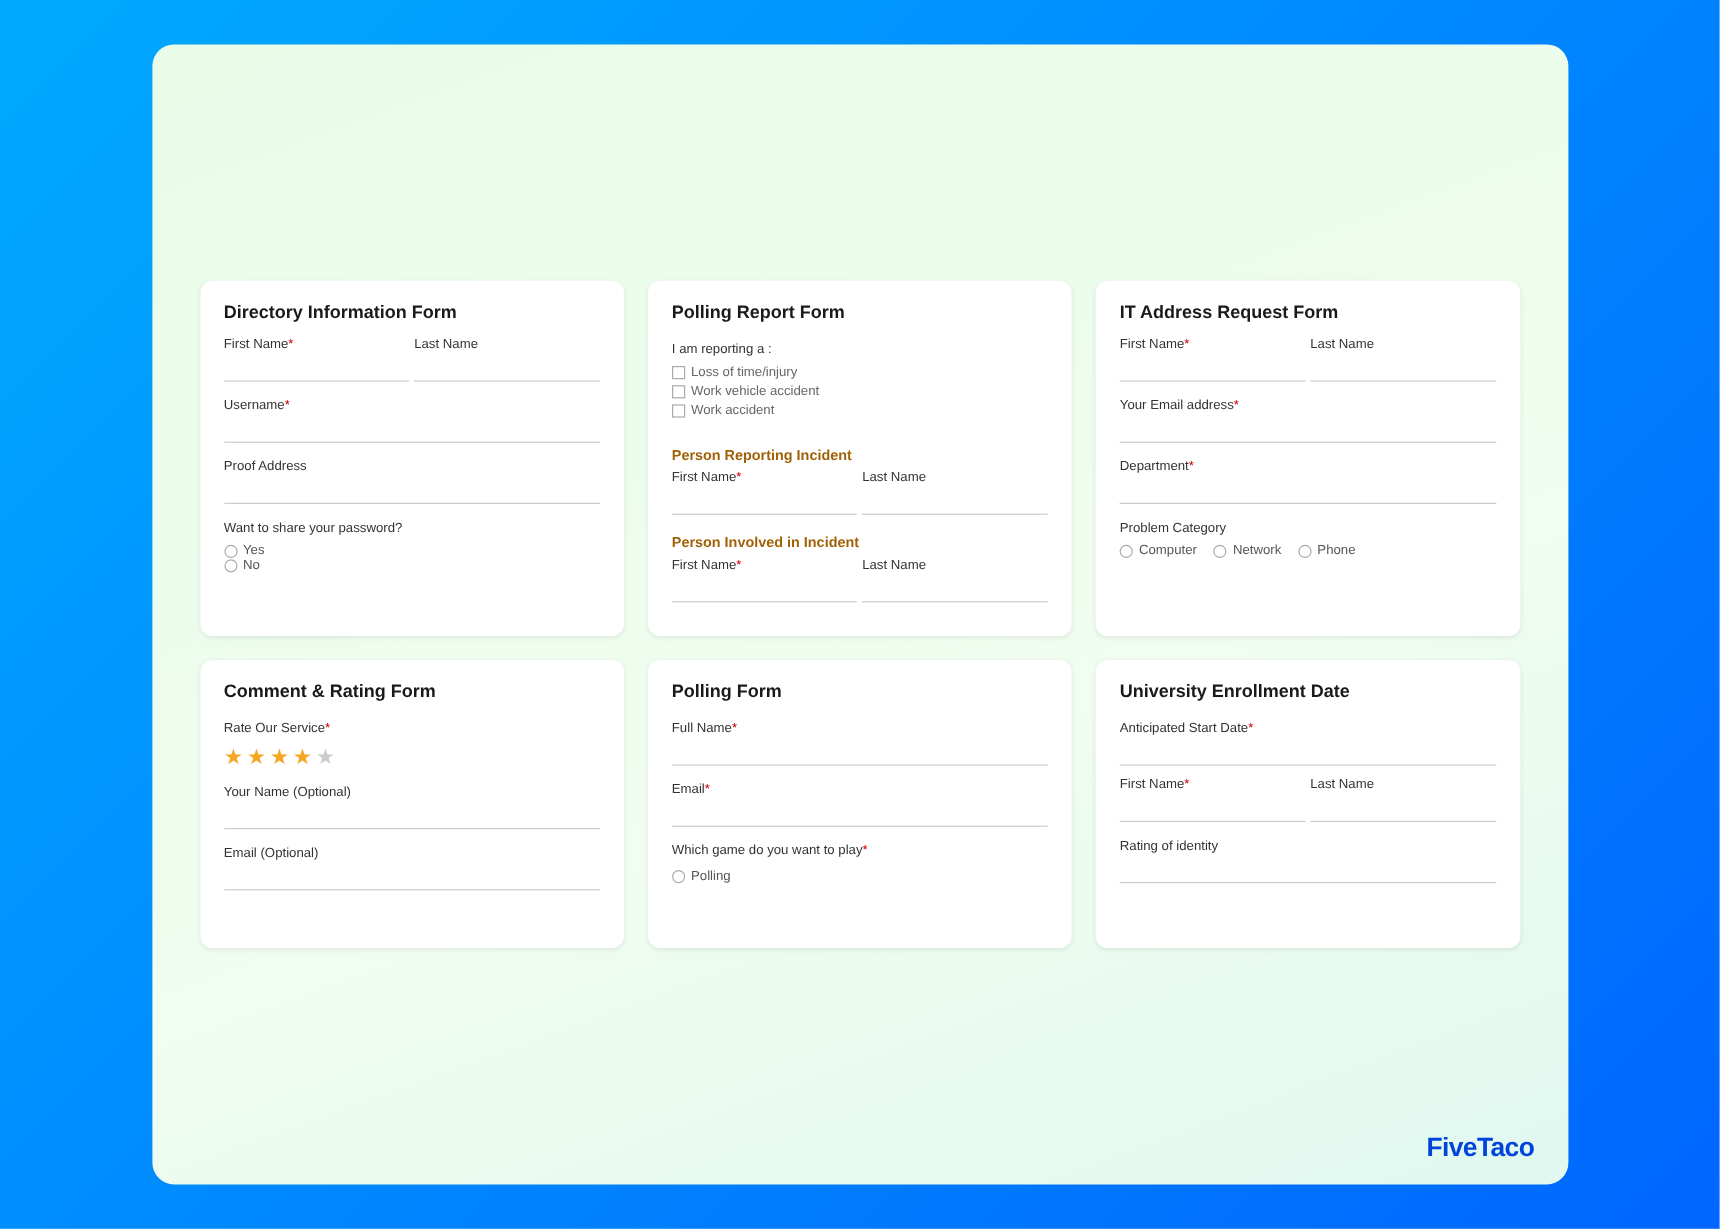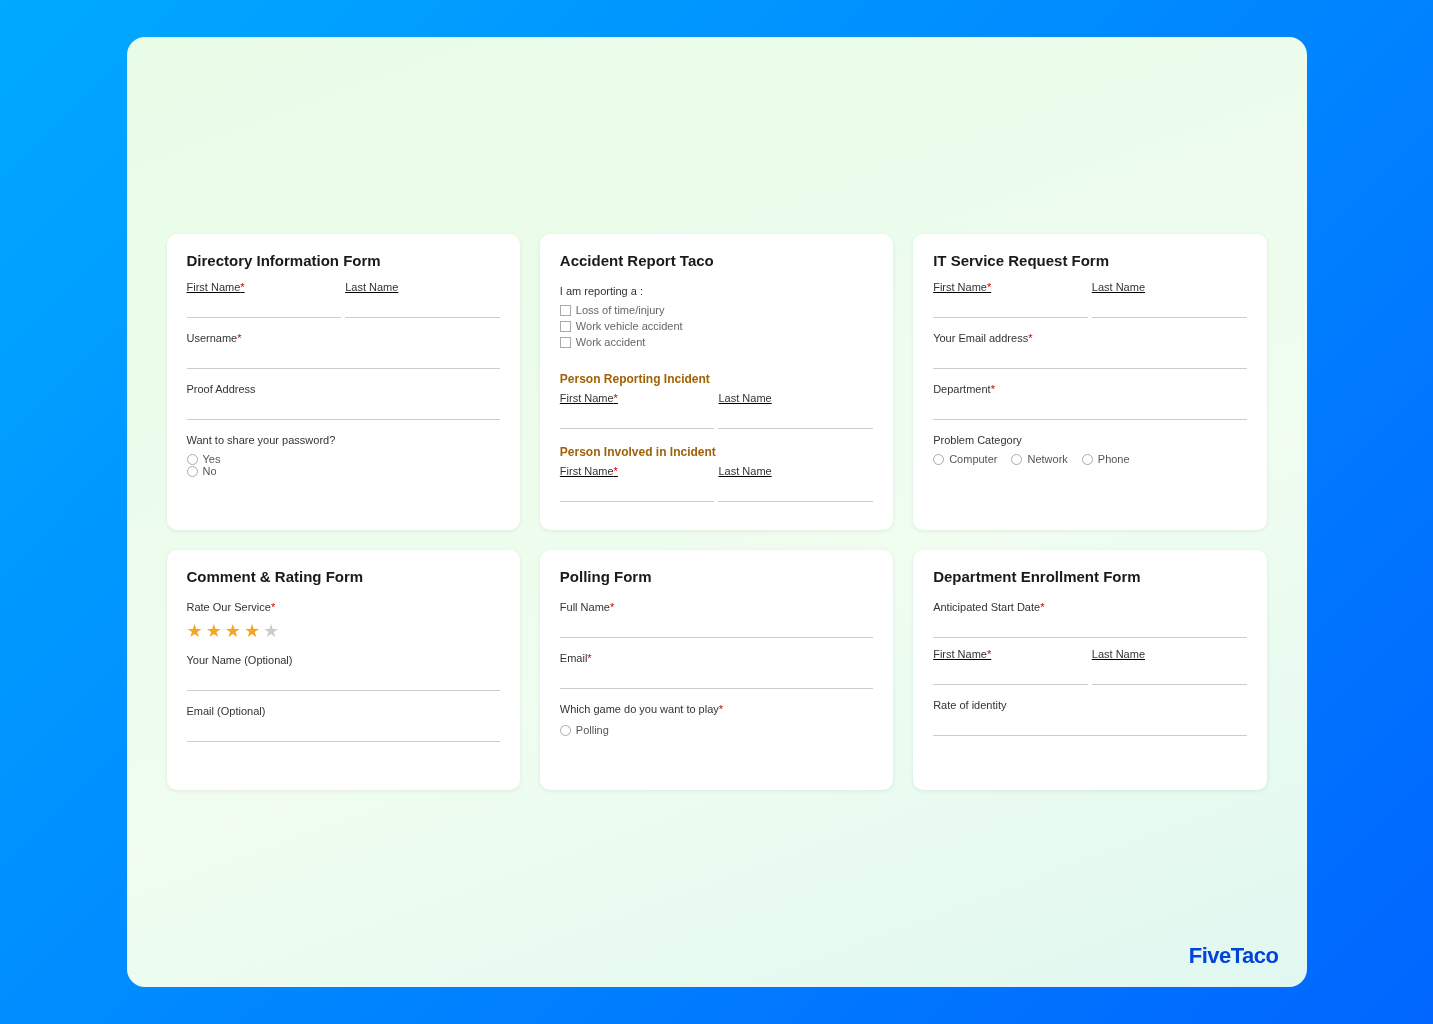--- a/index.html
+++ b/index.html
@@ -63,21 +63,20 @@
       outline: none;
       font-size: 11px;
       color: #555;
       margin-bottom: 10px;
       display: block;
     }
     .two-col {
       display: grid;
       grid-template-columns: 1fr 1fr;
       gap: 4px;
-      text-decoration: underline;
     }
     .field-group {
       display: flex;
       flex-direction: column;
     }
     .radio-group {
       display: flex;
       flex-direction: column;
       gap: 0;
       margin-top: 4px;
@@ -187,21 +186,21 @@
           <span>Yes</span>
         </div>
         <div class="radio-item">
           <span class="radio-circle"></span>
           <span>No</span>
         </div>
       </div>
     </div>
 
     <div class="form-card">
-      <div class="form-title">Accident Report Taco</div>
+      <div class="form-title">Polling Report Form</div>
       <span class="field-label">I am reporting a :</span>
       <div class="checkbox-group">
         <div class="checkbox-item">
           <span class="checkbox-box"></span>
           <span>Loss of time/injury</span>
         </div>
         <div class="checkbox-item">
           <span class="checkbox-box"></span>
           <span>Work vehicle accident</span>
         </div>
@@ -228,21 +227,21 @@
           <input class="input-field" type="text" style="">
         </div>
         <div class="field-group">
           <span class="field-label">Last Name</span>
           <input class="input-field" type="text" style="">
         </div>
       </div>
     </div>
 
     <div class="form-card">
-      <div class="form-title">IT Service Request Form</div>
+      <div class="form-title">IT Address Request Form</div>
       <div class="two-col">
         <div class="field-group">
           <span class="field-label">First Name<span class="required">*</span></span>
           <input class="input-field" type="text" style="">
         </div>
         <div class="field-group">
           <span class="field-label">Last Name</span>
           <input class="input-field" type="text" style="">
         </div>
       </div>
@@ -292,34 +291,34 @@
       <span class="field-label">Which game do you want to play<span class="required">*</span></span>
       <div class="radio-group" style="margin-top:6px;">
         <div class="radio-item">
           <span class="radio-circle"></span>
           <span>Polling</span>
         </div>
       </div>
     </div>
 
     <div class="form-card">
-      <div class="form-title">Department Enrollment Form</div>
+      <div class="form-title">University Enrollment Date</div>
       <span class="field-label">Anticipated Start Date<span class="required">*</span></span>
       <input class="input-field" type="text" style="">
       <div class="two-col" style="margin-top:6px;">
         <div class="field-group">
           <span class="field-label">First Name<span class="required">*</span></span>
           <input class="input-field" type="text" style="">
         </div>
         <div class="field-group">
           <span class="field-label">Last Name</span>
           <input class="input-field" type="text" style="">
         </div>
       </div>
-      <span class="field-label">Rate of identity</span>
+      <span class="field-label">Rating of identity</span>
       <input class="input-field" type="text" style="">
     </div>
 
   </div>
 
   <div class="brand">
     <span class="five">Five</span><span class="taco">Taco</span>
   </div>
 </div>
 

